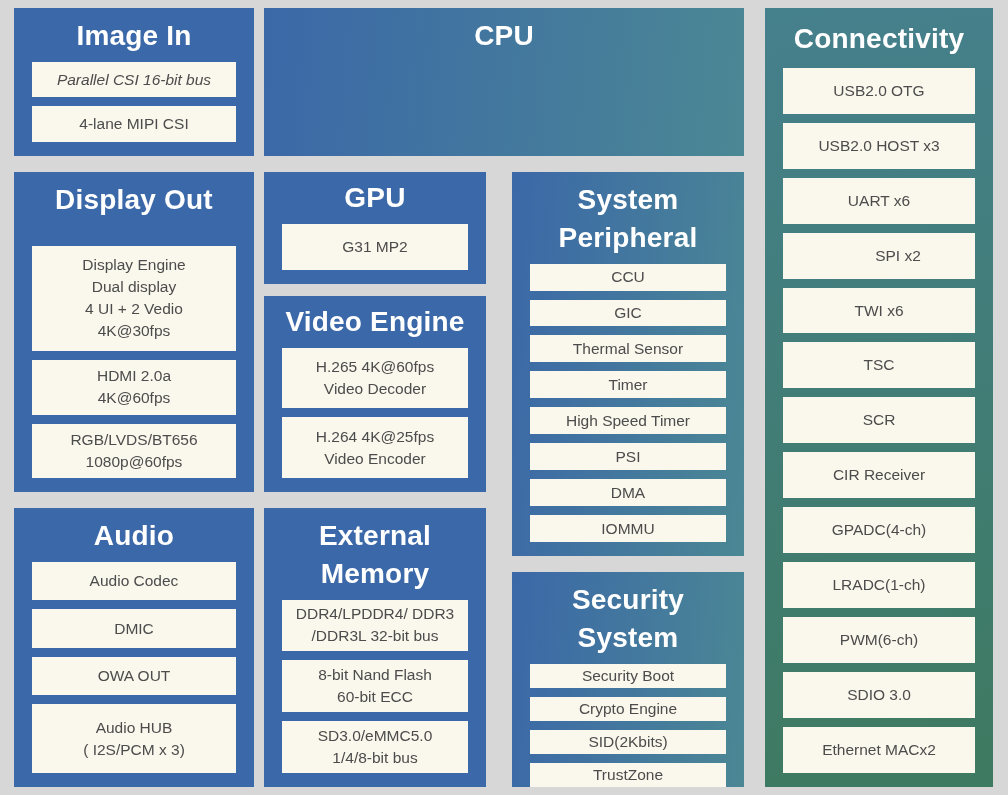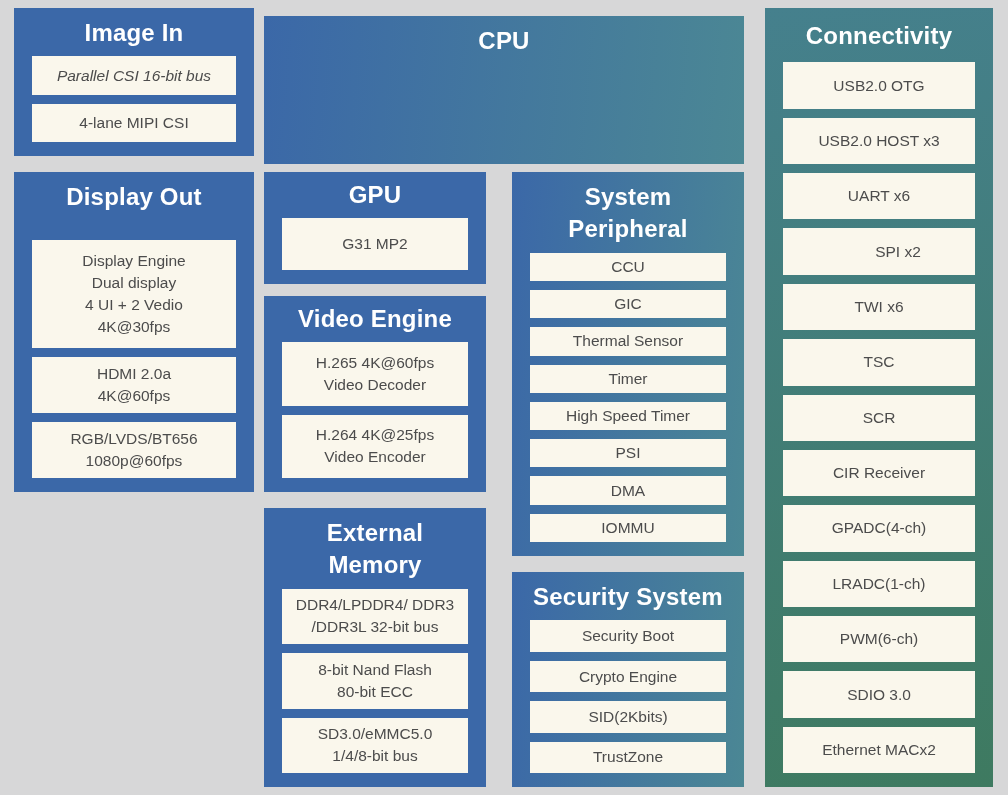--- a/index.html
+++ b/index.html
@@ -21,21 +21,21 @@
     flex-direction: column;
     box-sizing: border-box;
     padding: 0 18px 14px 18px;
     background: #3b68a8;
   }
   .block-title {
     margin: 0;
     padding: 9px 0 7px 0;
     text-align: center;
     color: #ffffff;
-    font-size: 24px;
+    font-size: 28px;
     font-weight: bold;
     line-height: 1.35;
     letter-spacing: 0.2px;
   }
   .items {
     flex: 1;
     display: flex;
     flex-direction: column;
     gap: 9px;
     min-height: 0;
@@ -59,21 +59,21 @@
   #block-system-peripheral,
   #block-security-system {
     background: linear-gradient(95deg, #3b68a8 0%, #4b8794 100%);
   }
   #block-connectivity {
     background: linear-gradient(170deg, #45808d 0%, #3e7a60 100%);
   }
 
   
   #block-image-in          { left: 14px;  top: 8px;   width: 240px; height: 148px; }
-  #block-cpu               { left: 264px; top: 16px;   width: 480px; height: 148px; }
+  #block-cpu               { left: 264px; top: 8px;   width: 480px; height: 148px; }
   #block-connectivity      { left: 765px; top: 8px;   width: 228px; height: 779px; }
   #block-display-out       { left: 14px;  top: 172px; width: 240px; height: 320px; gap: 20px; }
   #block-gpu               { left: 264px; top: 172px; width: 222px; height: 112px; }
   #block-video-engine      { left: 264px; top: 296px; width: 222px; height: 196px; }
   #block-system-peripheral { left: 512px; top: 172px; width: 232px; height: 384px; }
   #block-audio             { left: 14px;  top: 508px; width: 240px; height: 279px; }
   #block-external-memory   { left: 264px; top: 508px; width: 222px; height: 279px; }
   #block-security-system   { left: 512px; top: 572px; width: 232px; height: 215px; }
 
   
@@ -205,30 +205,48 @@
           <span class="line">PSI</span>
         </div>
         <div class="box" style="flex-grow: 2;">
           <span class="line">DMA</span>
         </div>
         <div class="box" style="flex-grow: 2;">
           <span class="line">IOMMU</span>
         </div>
       </div>
     </section>
+    <section class="block" id="block-audio">
+      <h2 class="block-title">Audio</h2>
+      <div class="items">
+        <div class="box" style="flex-grow: 2;">
+          <span class="line">Audio Codec</span>
+        </div>
+        <div class="box" style="flex-grow: 2;">
+          <span class="line">DMIC</span>
+        </div>
+        <div class="box" style="flex-grow: 2;">
+          <span class="line">OWA OUT</span>
+        </div>
+        <div class="box" style="flex-grow: 3;">
+          <span class="line">Audio HUB</span>
+          <span class="line">( I2S/PCM x 3)</span>
+        </div>
+      </div>
+    </section>
     <section class="block" id="block-external-memory">
       <h2 class="block-title">External Memory</h2>
       <div class="items">
         <div class="box" style="flex-grow: 3;">
           <span class="line">DDR4/LPDDR4/ DDR3</span>
           <span class="line">/DDR3L 32-bit bus</span>
         </div>
         <div class="box" style="flex-grow: 3;">
           <span class="line">8-bit Nand Flash</span>
-          <span class="line">80-bit ECC</span>
+          <span class="line">60-bit ECC</span>
         </div>
         <div class="box" style="flex-grow: 3;">
           <span class="line">SD3.0/eMMC5.0</span>
           <span class="line">1/4/8-bit bus</span>
         </div>
       </div>
     </section>
     <section class="block" id="block-security-system">
       <h2 class="block-title">Security System</h2>
       <div class="items">

